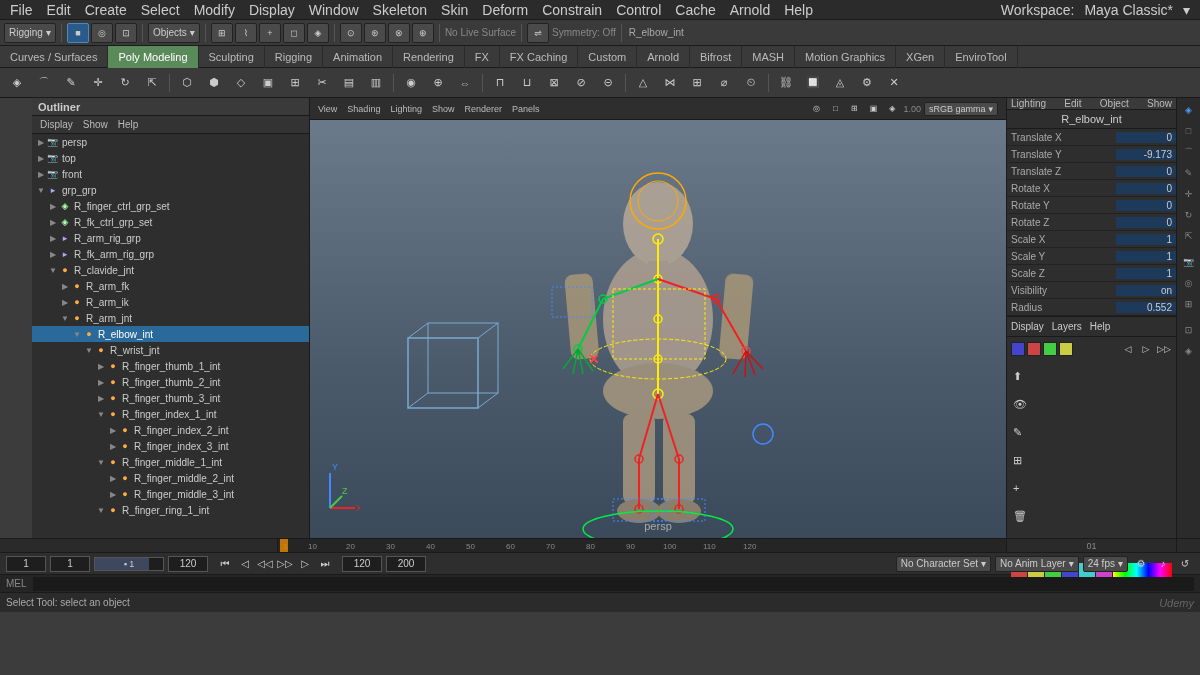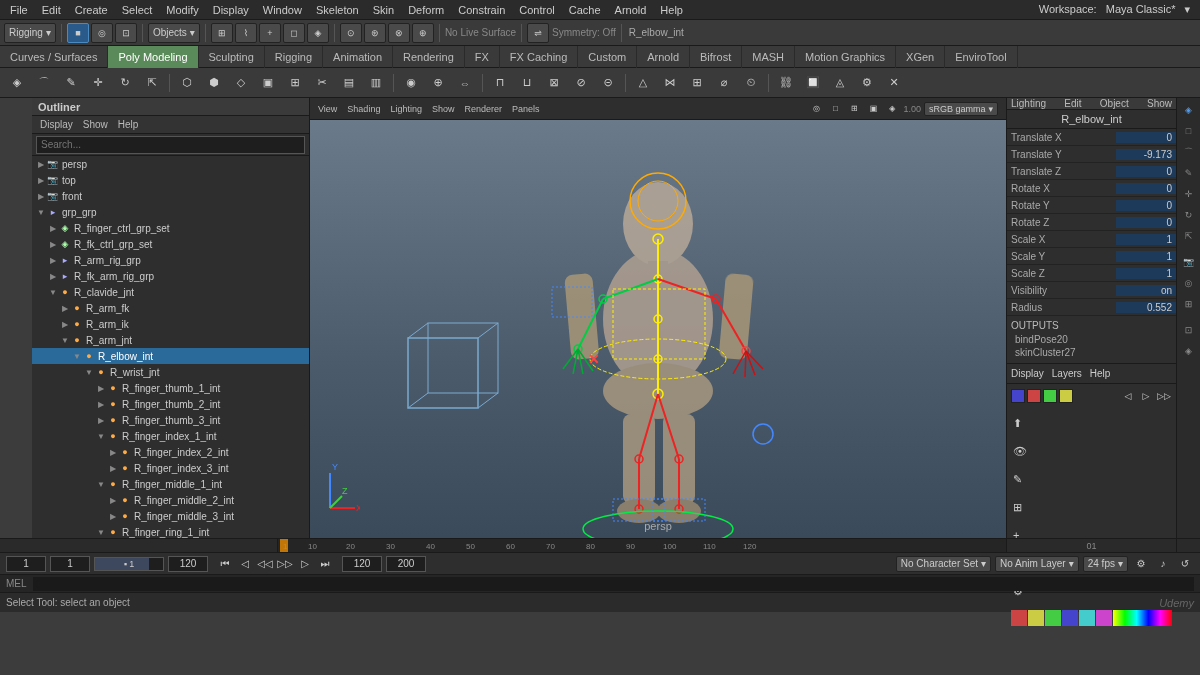--- a/index.html
+++ b/index.html
@@ -19,21 +19,21 @@
       background: #2b2b2b;
       display: flex;
       align-items: center;
       padding: 0 4px;
       gap: 2px;
       border-bottom: 1px solid #1a1a1a;
     }
     .menu-bar span {
       padding: 1px 6px;
       cursor: pointer;
-      font-size: 11px;
+      font-size: 14px;
       color: #cccccc;
     }
     .workspace-label {
       margin-left: auto;
       font-size: 11px;
       color: #aaa;
       text-align: right;
     }
 
     
@@ -535,23 +535,20 @@
 
   <div class="outliner">
     <div class="outliner-header">
       <span class="outliner-title">Outliner</span>
     </div>
     <div class="outliner-menu-bar">
       <span>Display</span>
       <span>Show</span>
       <span>Help</span>
     </div>
-    <div class="search-bar">
-      <input class="search-input" type="text" placeholder="Search..." style="">
-    </div>
     <div class="outliner-tree" id="outliner-tree">
         <div class="tree-item" style="padding-left: 4px;">
           <span class="tree-arrow">▶</span>
           <span class="tree-icon" style="color: rgb(255, 204, 170);">📷</span>
           <span>persp</span>
         </div>
         <div class="tree-item" style="padding-left: 4px;">
           <span class="tree-arrow">▶</span>
           <span class="tree-icon" style="color: rgb(255, 204, 170);">📷</span>
           <span>top</span>
@@ -846,25 +843,20 @@
         </div>
         <div class="channel-row">
           <div class="channel-label">Visibility</div>
           <div class="channel-value">on</div>
         </div>
         <div class="channel-row">
           <div class="channel-label">Radius</div>
           <div class="channel-value">0.552</div>
         </div>
       </div>
-    <div class="outputs-section">
-      <div class="outputs-label">OUTPUTS</div>
-      <div class="output-item">bindPose20</div>
-      <div class="output-item">skinCluster27</div>
-    </div>
     <div style="flex:1"></div>
     <div style="display:flex;align-items:center;padding:4px;gap:8px;border-top:1px solid #1a1a1a;font-size:10px;">
       <span>Display</span>
       <span>Layers</span>
       <span>Help</span>
     </div>
 
     <div style="display:flex;flex-direction:column;gap:2px;padding:4px;border-top:1px solid #1a1a1a;">
       <div style="display:flex;align-items:center;gap:2px;">
         <div style="display:flex;gap:2px;">

